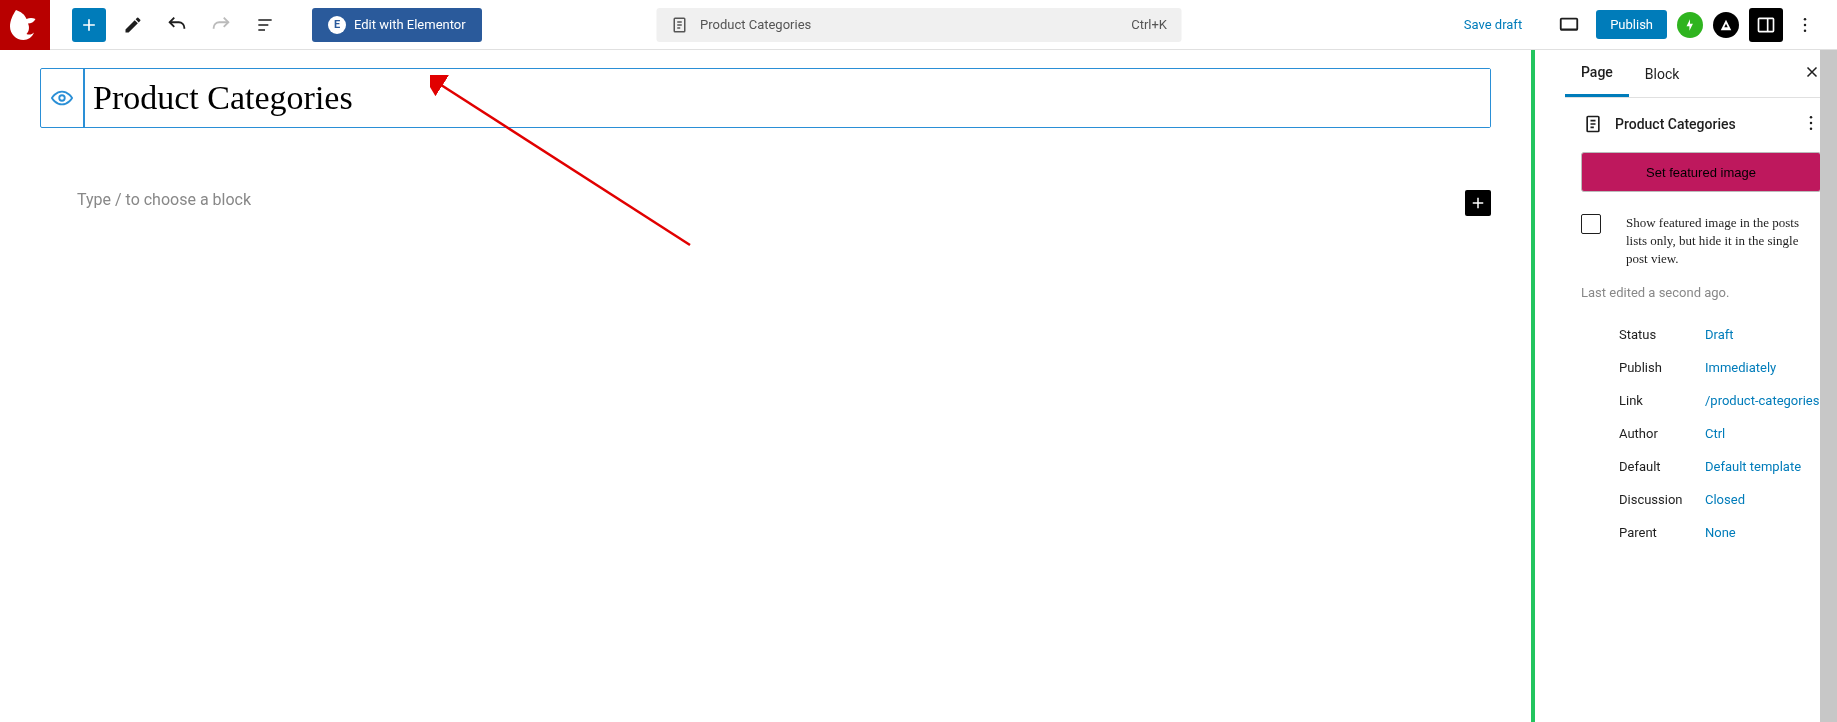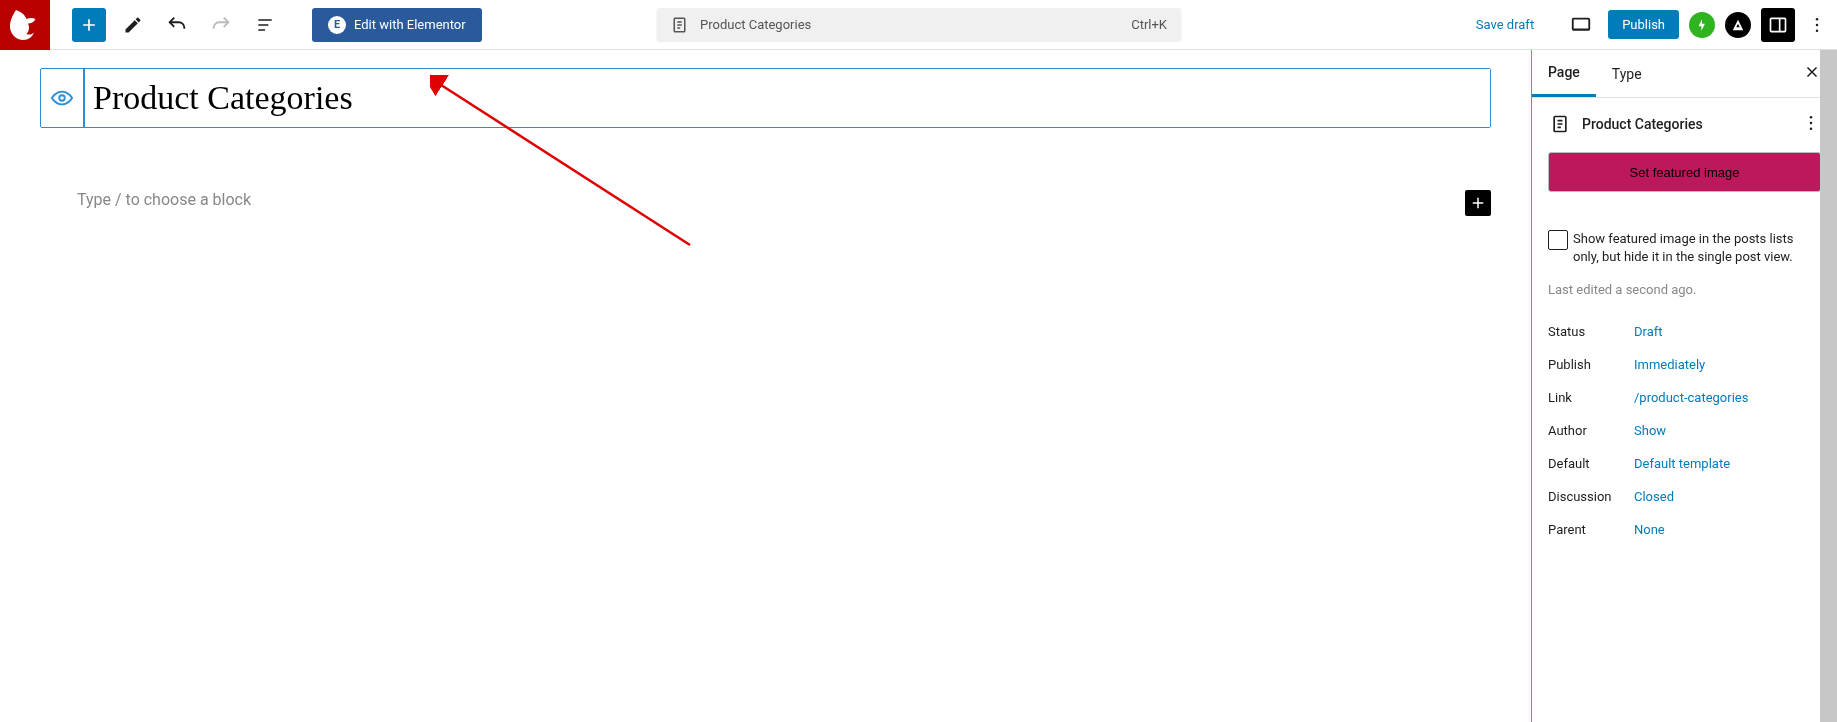--- a/index.html
+++ b/index.html
@@ -11,57 +11,57 @@
   .logo-box svg { width: 36px; height: 36px; }
   .add-block { width: 34px; height: 34px; margin-left: 22px; background: #007cba; color:#fff; border-radius:3px; display:flex;align-items:center;justify-content:center;cursor:pointer;}
   .icon-btn { width: 34px; height: 34px; margin-left: 10px; display:flex;align-items:center;justify-content:center; color:#1e1e1e; cursor:pointer;}
   .icon-btn.disabled{ color:#bbb; cursor:default;}
   .elementor-btn { margin-left: 30px; height: 34px; background:#2a5a9b; color:#fff; border-radius:3px; display:flex; align-items:center; padding:0 16px; gap:8px; cursor:pointer; font-size:13px;}
   .elementor-icn{width:18px;height:18px;background:#fff;color:#2a5a9b;border-radius:50%;display:flex;align-items:center;justify-content:center;font-size:11px;font-weight:bold;}
   
   .top-center { position:absolute; left:50%; transform:translateX(-50%); width: 525px; height: 34px; background:#f0f0f0; border-radius:3px; display:flex; align-items:center; padding:0 14px; gap:12px; color:#555;}
   .top-center .shortcut{margin-left:auto; color:#555;}
   
-  .top-right{ margin-left:auto; display:flex; align-items:center; gap:10px; padding-right:8px;}
+  .top-right{ margin-left:auto; display:flex; align-items:center; gap:10px; padding-right:20px;}
   .save-draft{ color:#007cba; cursor:pointer; padding:6px 10px;}
   .publish-btn{ background:#007cba; color:#fff; padding:7px 14px; border-radius:3px; cursor:pointer;}
   .jp-badge{ width:26px;height:26px; background:#2fb41f; border-radius:50%; color:#fff; display:flex;align-items:center;justify-content:center;}
   .yo-badge{width:26px;height:26px;border-radius:50%;background:#000;color:#fff;display:flex;align-items:center;justify-content:center;}
   .panel-toggle{width:34px;height:34px;background:#000;color:#fff;border-radius:3px;display:flex;align-items:center;justify-content:center;cursor:pointer;}
   .more-top{width:24px;height:34px;display:flex;align-items:center;justify-content:center;cursor:pointer;}
   
   
   .main{ display:flex; height: calc(100% - 50px);}
   .editor-area{ flex:1; padding: 18px 40px; position:relative;}
   .title-row{ display:flex; align-items:stretch; border:1px solid #2a8fd6; border-radius:2px;}
   .title-eye{width:44px; display:flex;align-items:center;justify-content:center; color:#2a8fd6; border-right:2px solid #2a8fd6;}
   .title-input{ flex:1; border:none; outline:none; font-size:34px; font-weight:500; padding:10px 8px; font-family:Georgia, 'Times New Roman', serif;}
   .block-placeholder{ margin-top: 62px; width: 100%; padding-left: 37px; display:flex; align-items:flex-start;}
   .placeholder-text{ color:#888; font-size:16px;}
   .inline-add{ margin-left:auto; width:26px;height:26px;background:#000;color:#fff;display:flex;align-items:center;justify-content:center;cursor:pointer;border-radius:2px;}
   
   
-  .sidebar{ width:306px; border-left:1px solid #22c55e; display:flex; flex-direction:column;}
+  .sidebar{ width:306px; border-left:4px solid #22c55e; display:flex; flex-direction:column;padding-left:30px;}
   .tabs{ display:flex; align-items:center; height:48px; border-bottom:1px solid #e0e0e0;}
   .tab{ padding:0 16px; height:100%; display:flex; align-items:center; cursor:pointer; font-size:14px;}
   .tab.active{ border-bottom:3px solid #007cba; font-weight:500;}
   .tab-close{margin-left:auto; padding:0 16px; cursor:pointer;}
   
   .sb-content{ padding: 14px 16px; overflow:auto; font-size:13px;}
   .sb-title-row{display:flex;align-items:center;gap:10px;}
   .sb-title-icon{width:24px;height:24px;display:flex;align-items:center;justify-content:center;}
   .sb-title{font-weight:500; font-size:14px;}
   .sb-more{margin-left:auto;cursor:pointer;}
   .featured-btn{margin-top:16px;width:100%;height:40px;border:1px solid #bbb;background:#be185d;cursor:pointer;font-size:13px;border-radius:3px;}
-  .checkbox-row{display:flex;gap:5px;margin-top:38px;}
+  .checkbox-row{display:flex;gap:25px;margin-top:22px;font-family:Liberation Serif, serif;}
   .chk{width:20px;height:20px;border:1.5px solid #1e1e1e;flex-shrink:0;cursor:pointer;border-radius:2px;}
   .chk-label{font-size:13px;line-height:1.4;}
   .last-edit{color:#888;margin-top:16px;}
   .meta-table{margin-top:18px; width:100%;}
-  .meta-row{display:flex; padding:9px 0;}
+  .meta-row{display:flex; padding:9px 0;margin-left:38px;}
   .meta-label{width:86px;}
   .meta-value{color:#007cba;cursor:pointer;}
   
   .scrollbar{position:absolute; right:0; top:50px; width:17px; height:calc(100% - 50px); background:#f1f1f1;}
   .scroll-thumb{width:100%; height:100%; background:#c7c7c7;}
   
   
   .arrow-svg{position:absolute; left:430px; top:25px; pointer-events:none;}
 </style>
 </head>
@@ -175,21 +175,21 @@
             <path d="M0 0L10 5L0 10z" fill="#e10000"></path>
           </marker>
         </defs>
       <line x1="260" y1="170" x2="8" y2="8" stroke="#e10000" stroke-width="2.5" marker-end="url(#ah)"></line>
     </svg>
   </div>
 
   <div class="sidebar">
     <div class="tabs">
       <div class="tab active">Page</div>
-      <div class="tab">Type</div>
+      <div class="tab">Block</div>
       <div class="tab-close">
         <svg width="18" height="18" viewBox="0 0 24 24" fill="none" stroke="currentColor" stroke-width="2">
             <path d="M18 6L6 18M6 6l12 12"></path>
           </svg>
       </div>
     </div>
     <div class="sb-content">
       <div class="sb-title-row">
         <span class="sb-title-icon">
           <svg width="20" height="20" viewBox="0 0 24 24" fill="none" stroke="currentColor" stroke-width="2">
@@ -220,21 +220,21 @@
         <div class="meta-row">
             <span class="meta-label">Publish</span>
             <span class="meta-value">Immediately</span>
           </div>
         <div class="meta-row">
             <span class="meta-label">Link</span>
             <span class="meta-value">/product-categories</span>
           </div>
         <div class="meta-row">
             <span class="meta-label">Author</span>
-            <span class="meta-value">Show</span>
+            <span class="meta-value">Ctrl</span>
           </div>
         <div class="meta-row">
             <span class="meta-label">Default</span>
             <span class="meta-value">Default template</span>
           </div>
         <div class="meta-row">
             <span class="meta-label">Discussion</span>
             <span class="meta-value">Closed</span>
           </div>
         <div class="meta-row">

